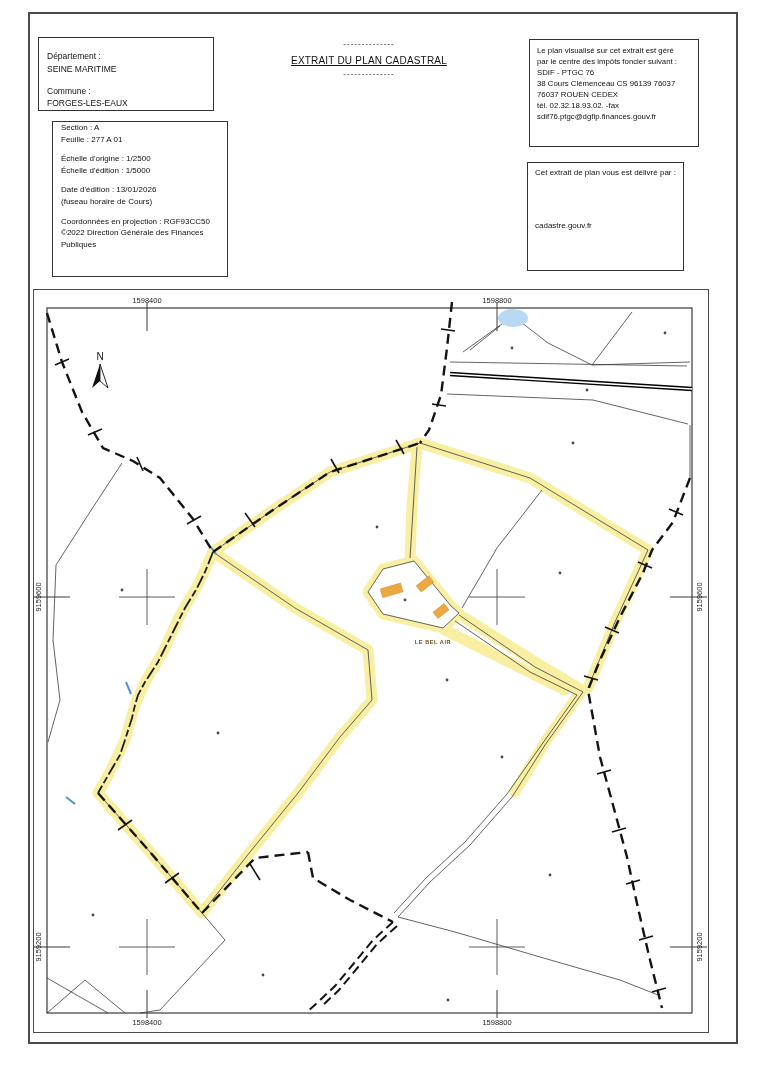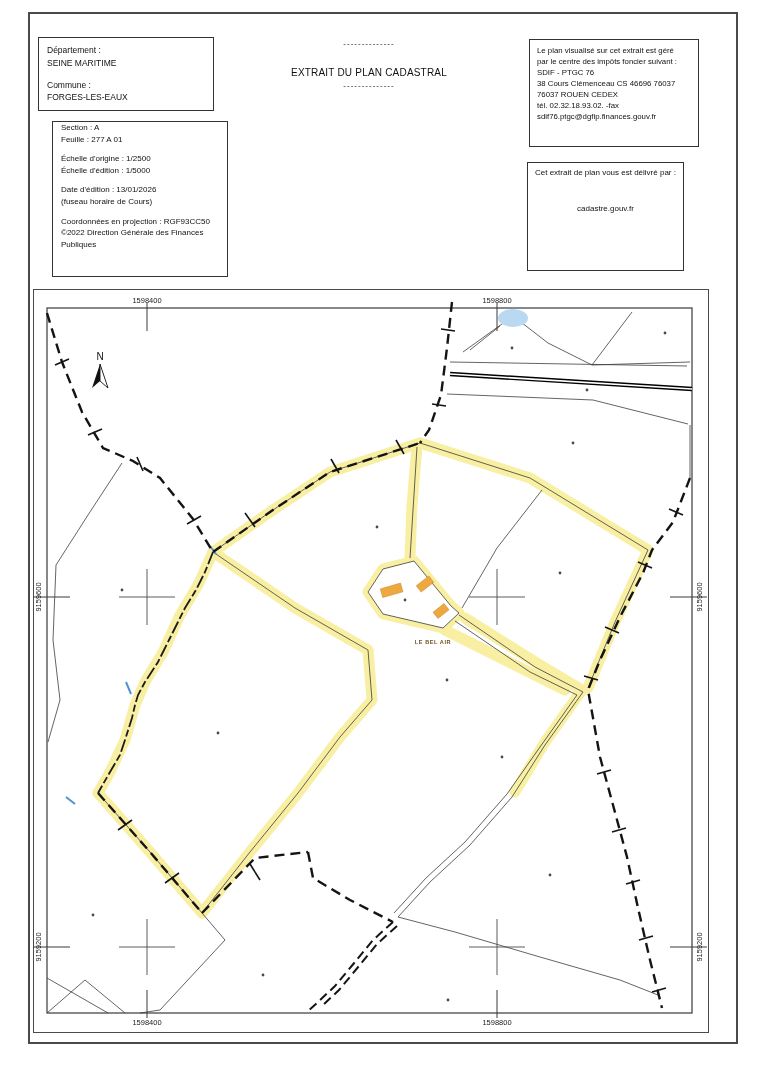--- a/index.html
+++ b/index.html
@@ -3,31 +3,31 @@
 <meta charset="utf-8">
 <style>
   html,body{margin:0;padding:0;background:#ffffff;}
   body{width:759px;height:1080px;position:relative;font-family:"Liberation Sans","DejaVu Sans",sans-serif;color:#111;}
   .abs{position:absolute;}
   
   .page-border{left:28px;top:12px;width:706px;height:1028px;border:2px solid #4a4a4a;}
   .map-border{left:33px;top:289px;width:674px;height:742px;border:1px solid #4a4a4a;}
   
   .hbox{border:1px solid #333;background:#fff;box-sizing:border-box;}
-  .box-commune{left:38px;top:37px;width:176px;height:74px;padding:6px 8px;font-size:8.5px;line-height:1.5;}
+  .box-commune{left:38px;top:37px;width:176px;height:74px;padding:12px 8px;font-size:8.5px;line-height:1.5;}
   .box-info{left:52px;top:121px;width:176px;height:156px;padding:0 8px;font-size:8px;line-height:1.45;}
   .box-issuer{left:529px;top:39px;width:170px;height:108px;padding:5px 7px;font-size:7.8px;line-height:1.42;}
   .box-delivery{left:527px;top:162px;width:157px;height:109px;padding:5px 7px;font-size:8px;}
   .title-block{left:213px;top:36px;width:312px;text-align:center;}
   .title-line{font-size:10.5px;letter-spacing:.2px;}
   .title-sep{font-size:8px;letter-spacing:1px;margin:3px 0;}
-  .title-line2{font-size:10px;margin-top:19px;}
+  .title-line2{font-size:10px;margin-top:7px;text-decoration:underline;}
   .gap{height:9px;}
   .gap-sm{height:8px;}
-  .delivery-src{text-align:center;margin-top:27px;font-size:8px;}
+  .delivery-src{margin-top:44px;font-size:8px;}
   .line{white-space:nowrap;overflow:hidden;}
   svg text{font-family:"Liberation Sans","DejaVu Sans",sans-serif;}
 </style>
 </head>
 <body>
 
 <div class="abs page-border"></div>
 
 <div class="abs hbox box-commune">
   <div class="line">Département :</div>
@@ -55,21 +55,21 @@
   <div class="gap-sm"></div>
   <div class="line">Coordonnées en projection : RGF93CC50</div>
   <div class="line">©2022 Direction Générale des Finances</div>
   <div class="line">Publiques</div>
 </div>
 
 <div class="abs hbox box-issuer">
   <div class="line">Le plan visualisé sur cet extrait est géré</div>
   <div class="line">par le centre des impôts foncier suivant :</div>
   <div class="line">SDIF - PTGC 76</div>
-  <div class="line">38 Cours Clémenceau CS 46696 76037</div>
+  <div class="line">38 Cours Clémenceau CS 96139 76037</div>
   <div class="line">76037 ROUEN CEDEX</div>
   <div class="line">tél. 02.32.18.93.02. -fax</div>
   <div class="line">sdif76.ptgc@dgfip.finances.gouv.fr</div>
 </div>
 
 <div class="abs hbox box-delivery">
   <div class="line">Cet extrait de plan vous est délivré par :</div>
   <div class="delivery-src">cadastre.gouv.fr</div>
 </div>
 

